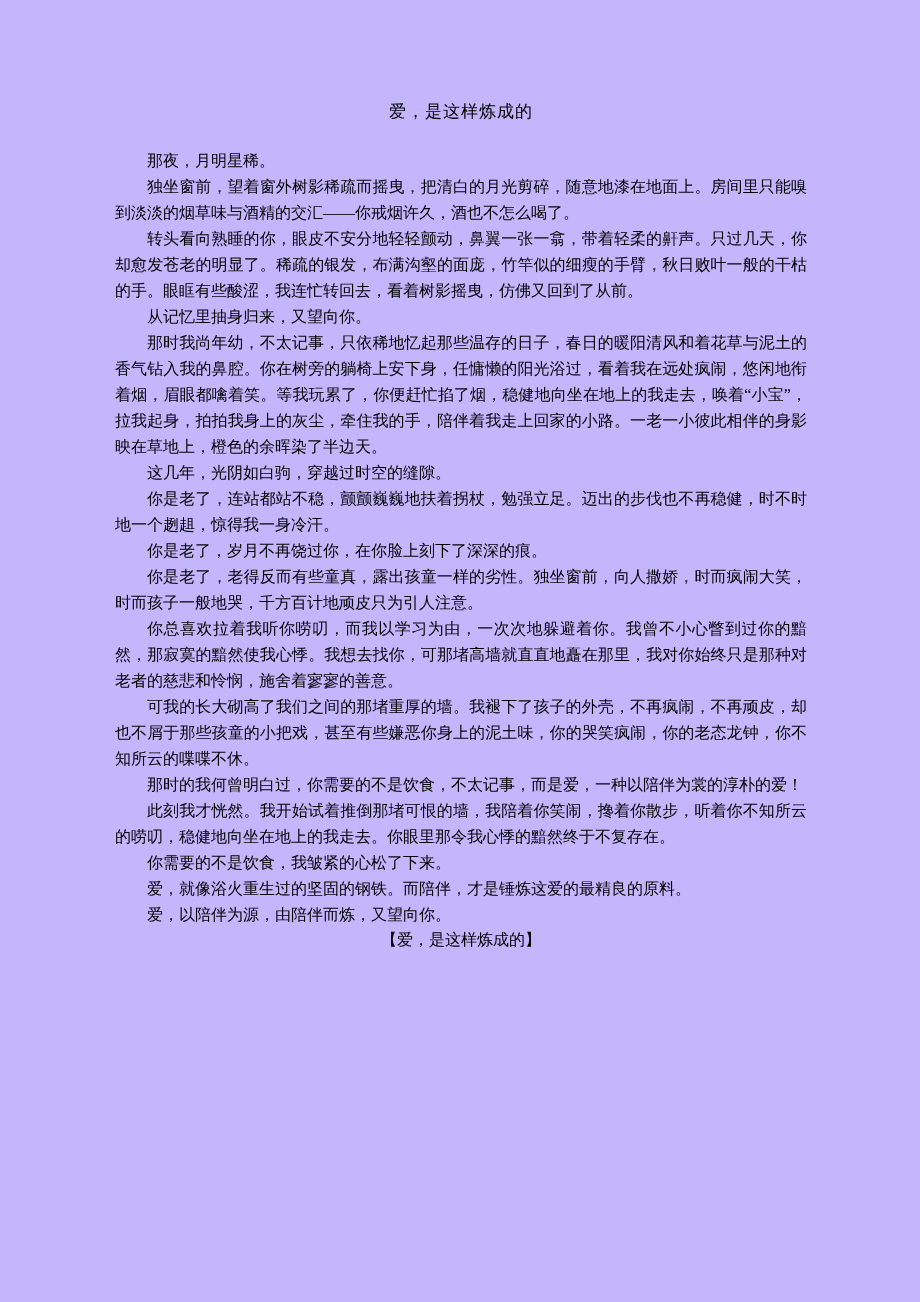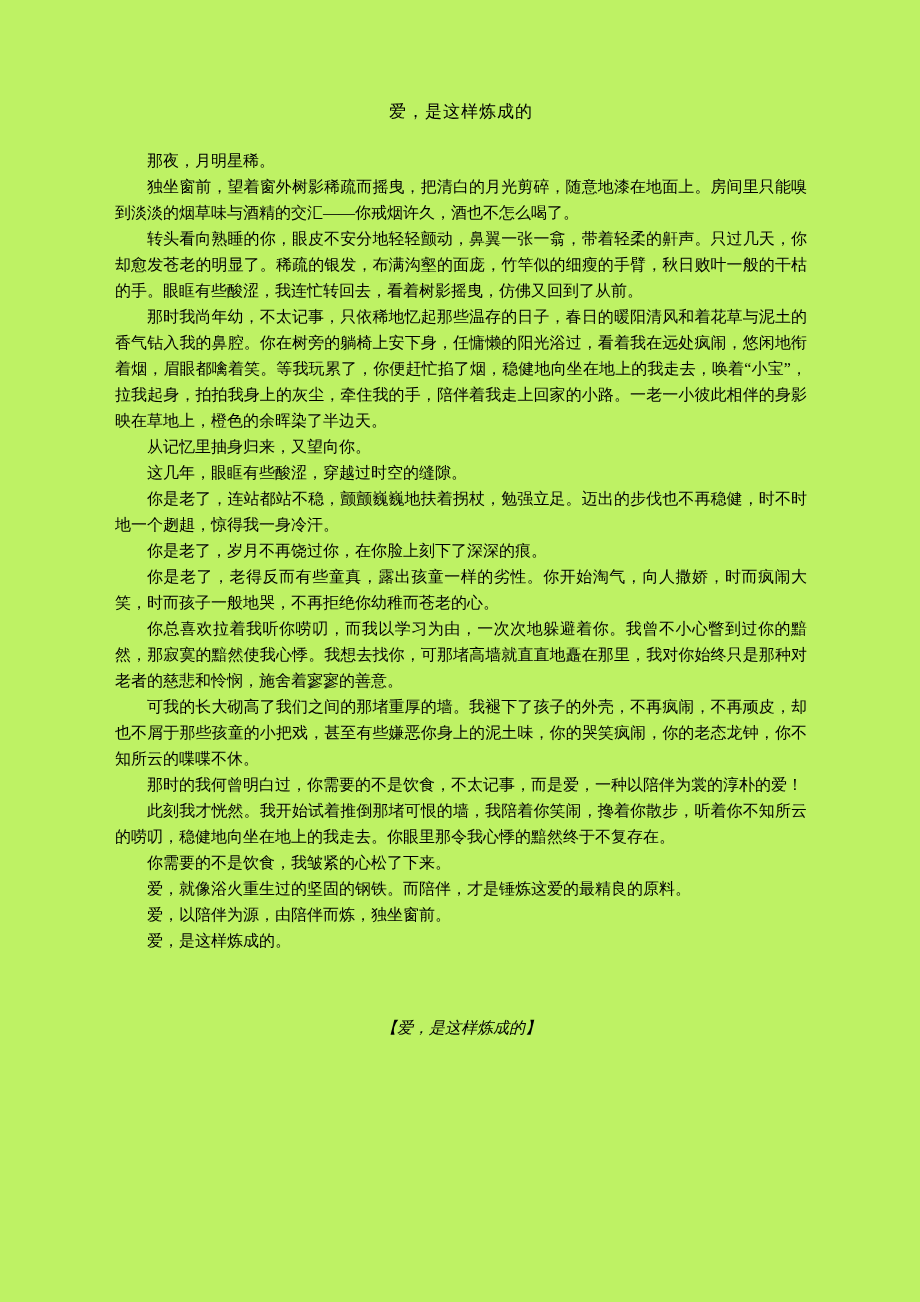--- a/index.html
+++ b/index.html
@@ -11,64 +11,61 @@
     width: 920px;
     min-height: 1302px;
     font-family: "Liberation Serif", "DejaVu Serif", serif;
     color: #000000;
   }
   .page {
     width: 920px;
     min-height: 1302px;
     box-sizing: border-box;
     padding: 100px 113px 120px 115px;
-    background: #bef264;
+    background: #c4b5fd;
   }
   .title {
     font-size: 17px;
     font-weight: normal;
     text-align: center;
     margin: 0 0 24px 0;
     line-height: 24px;
     letter-spacing: 1px;
   }
   .content p.para {
     margin: 0;
     font-size: 16px;
     line-height: 26px;
     text-indent: 2em;
     text-align: justify;
     word-break: break-all;
   }
   .footer {
-    margin-top: 62px;
     text-align: center;
     font-size: 16px;
     line-height: 24px;
-    font-style: italic;
   }
 </style>
 </head>
 <body>
 
 <div class="page">
   <h1 class="title">爱，是这样炼成的</h1>
   <div class="content" id="paragraphs">
       <p class="para">那夜，月明星稀。</p>
       <p class="para">独坐窗前，望着窗外树影稀疏而摇曳，把清白的月光剪碎，随意地漆在地面上。房间里只能嗅到淡淡的烟草味与酒精的交汇——你戒烟许久，酒也不怎么喝了。</p>
       <p class="para">转头看向熟睡的你，眼皮不安分地轻轻颤动，鼻翼一张一翕，带着轻柔的鼾声。只过几天，你却愈发苍老的明显了。稀疏的银发，布满沟壑的面庞，竹竿似的细瘦的手臂，秋日败叶一般的干枯的手。眼眶有些酸涩，我连忙转回去，看着树影摇曳，仿佛又回到了从前。</p>
+      <p class="para">从记忆里抽身归来，又望向你。</p>
       <p class="para">那时我尚年幼，不太记事，只依稀地忆起那些温存的日子，春日的暖阳清风和着花草与泥土的香气钻入我的鼻腔。你在树旁的躺椅上安下身，任慵懒的阳光浴过，看着我在远处疯闹，悠闲地衔着烟，眉眼都噙着笑。等我玩累了，你便赶忙掐了烟，稳健地向坐在地上的我走去，唤着“小宝”，拉我起身，拍拍我身上的灰尘，牵住我的手，陪伴着我走上回家的小路。一老一小彼此相伴的身影映在草地上，橙色的余晖染了半边天。</p>
-      <p class="para">从记忆里抽身归来，又望向你。</p>
-      <p class="para">这几年，眼眶有些酸涩，穿越过时空的缝隙。</p>
+      <p class="para">这几年，光阴如白驹，穿越过时空的缝隙。</p>
       <p class="para">你是老了，连站都站不稳，颤颤巍巍地扶着拐杖，勉强立足。迈出的步伐也不再稳健，时不时地一个趔趄，惊得我一身冷汗。</p>
       <p class="para">你是老了，岁月不再饶过你，在你脸上刻下了深深的痕。</p>
-      <p class="para">你是老了，老得反而有些童真，露出孩童一样的劣性。你开始淘气，向人撒娇，时而疯闹大笑，时而孩子一般地哭，不再拒绝你幼稚而苍老的心。</p>
+      <p class="para">你是老了，老得反而有些童真，露出孩童一样的劣性。独坐窗前，向人撒娇，时而疯闹大笑，时而孩子一般地哭，千方百计地顽皮只为引人注意。</p>
       <p class="para">你总喜欢拉着我听你唠叨，而我以学习为由，一次次地躲避着你。我曾不小心瞥到过你的黯然，那寂寞的黯然使我心悸。我想去找你，可那堵高墙就直直地矗在那里，我对你始终只是那种对老者的慈悲和怜悯，施舍着寥寥的善意。</p>
       <p class="para">可我的长大砌高了我们之间的那堵重厚的墙。我褪下了孩子的外壳，不再疯闹，不再顽皮，却也不屑于那些孩童的小把戏，甚至有些嫌恶你身上的泥土味，你的哭笑疯闹，你的老态龙钟，你不知所云的喋喋不休。</p>
       <p class="para">那时的我何曾明白过，你需要的不是饮食，不太记事，而是爱，一种以陪伴为裳的淳朴的爱！</p>
       <p class="para">此刻我才恍然。我开始试着推倒那堵可恨的墙，我陪着你笑闹，搀着你散步，听着你不知所云的唠叨，稳健地向坐在地上的我走去。你眼里那令我心悸的黯然终于不复存在。</p>
       <p class="para">你需要的不是饮食，我皱紧的心松了下来。</p>
       <p class="para">爱，就像浴火重生过的坚固的钢铁。而陪伴，才是锤炼这爱的最精良的原料。</p>
-      <p class="para">爱，以陪伴为源，由陪伴而炼，独坐窗前。</p>
-      <p class="para">爱，是这样炼成的。</p>
+      <p class="para">爱，以陪伴为源，由陪伴而炼，又望向你。</p>
     </div>
   <div class="footer">【爱，是这样炼成的】</div>
 </div>
 
 </body></html>

